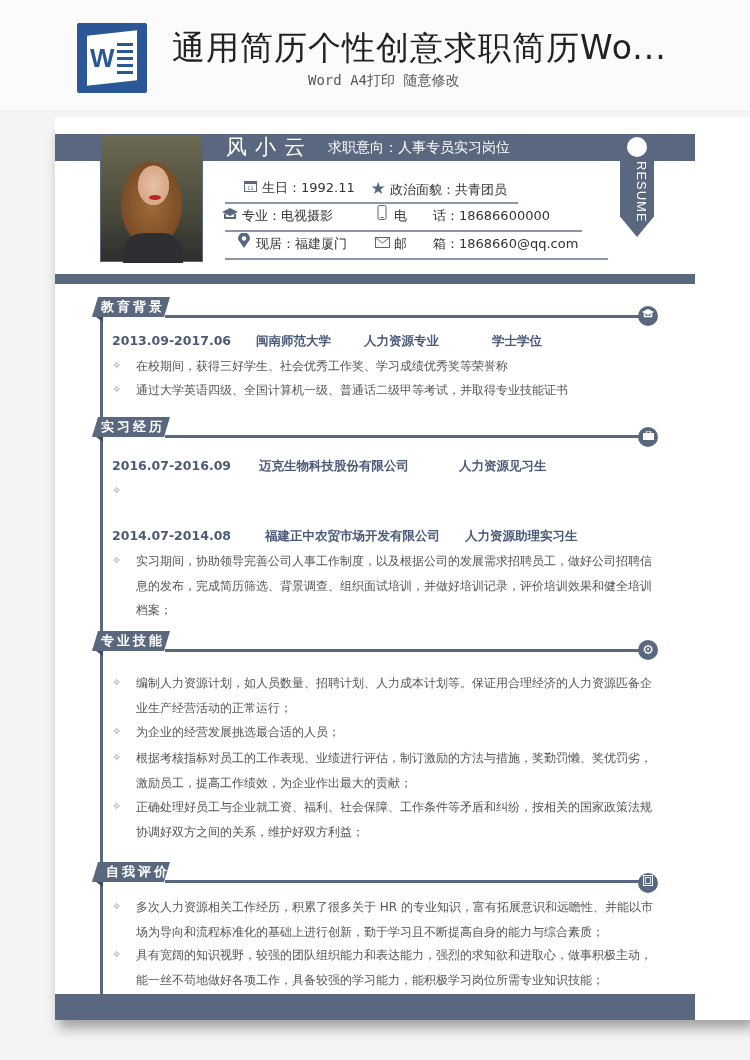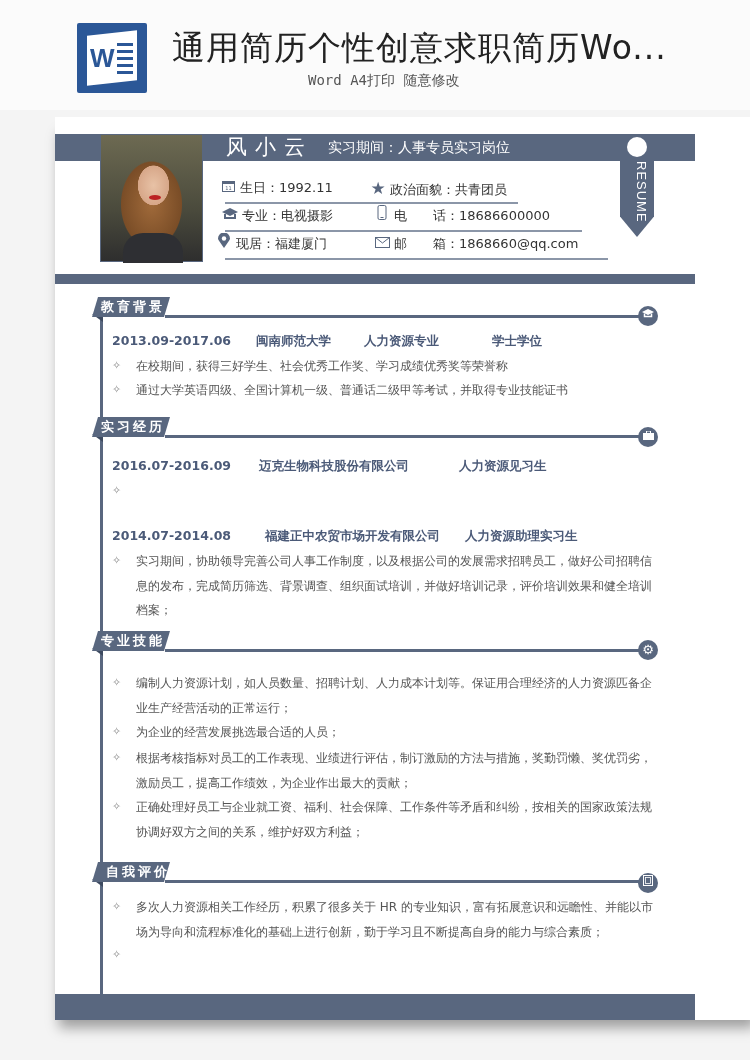--- a/index.html
+++ b/index.html
@@ -122,24 +122,24 @@
 
   <div class="hdr-band"></div>
 
   <div class="photo">
     <div class="lips"></div>
     <div class="jacket"></div>
   </div>
 
   <div class="name">风小云</div>
   <div class="intent">
-    <span>实习期间：</span><span>人事专员实习岗位</span>
-  </div>
-
-  <div class="info-row" style="left:164px; top:60px;">
+    <span>求职意向：</span><span>人事专员实习岗位</span>
+  </div>
+
+  <div class="info-row" style="left:186px; top:60px;">
     <span class="ic">
       <svg width="13" height="12" viewBox="0 0 13 12">
           <rect x="0.5" y="1.5" width="12" height="10" fill="none" stroke="#59677f"></rect>
           <rect x="0.5" y="1.5" width="12" height="2.5" fill="#59677f"></rect>
           <text x="6.5" y="10" font-size="5" text-anchor="middle" fill="#59677f">11</text>
         </svg>
     </span><span>生日：</span><span>1992.11</span>
   </div>
   <div class="info-row" style="left:314px; top:60px;">
     <span class="ic" style="font-size:17px;">★</span><span>政治面貌：</span><span>共青团员</span>
@@ -157,21 +157,21 @@
   <div class="info-row" style="left:318px; top:88px;text-align:right;">
     <span class="ic">
       <svg width="10" height="15" viewBox="0 0 10 15">
           <rect x="1" y="0.5" width="8" height="14" rx="1.5" fill="none" stroke="#59677f"></rect>
           <line x1="3.5" y1="12.5" x2="6.5" y2="12.5" stroke="#59677f"></line>
         </svg>
     </span><span>电　　话：</span><span>18686600000</span>
   </div>
   <div class="info-line" style="left:170px; top:113px; width:357px;"></div>
 
-  <div class="info-row" style="left:160px; top:116px;text-align:right;">
+  <div class="info-row" style="left:180px; top:116px;text-align:right;">
     <span class="ic">
       <svg width="12" height="15" viewBox="0 0 12 15">
           <path d="M6 15 C2 9 0 7 0 5.5 A6 6 0 0 1 12 5.5 C12 7 10 9 6 15 Z" fill="#59677f"></path>
           <circle cx="6" cy="5.5" r="2.2" fill="#fff"></circle>
         </svg>
     </span><span>现居：</span><span>福建厦门</span>
   </div>
   <div class="info-row" style="left:318px; top:116px;">
     <span class="ic">
       <svg width="15" height="11" viewBox="0 0 15 11">
@@ -265,17 +265,17 @@
     <svg width="10" height="11" viewBox="0 0 10 11">
         <rect x="0.5" y="0.5" width="9" height="10" fill="none" stroke="#fff"></rect>
         <rect x="2.5" y="2.5" width="5" height="6" fill="none" stroke="#fff" stroke-width="0.8"></rect>
       </svg>
   </div>
 
   <div class="bullet" style="top:778px;">
     <span class="dia">✧</span><span>多次人力资源相关工作经历，积累了很多关于 HR 的专业知识，富有拓展意识和远瞻性、并能以市场为导向和流程标准化的基础上进行创新，勤于学习且不断提高自身的能力与综合素质；</span>
   </div>
   <div class="bullet" style="top:826px;">
-    <span class="dia">✧</span>
+    <span class="dia">✧</span><span>具有宽阔的知识视野，较强的团队组织能力和表达能力，强烈的求知欲和进取心，做事积极主动，能一丝不苟地做好各项工作，具备较强的学习能力，能积极学习岗位所需专业知识技能；</span>
   </div>
 
   <div class="footer-band"></div>
 </div>
 
 </body></html>

